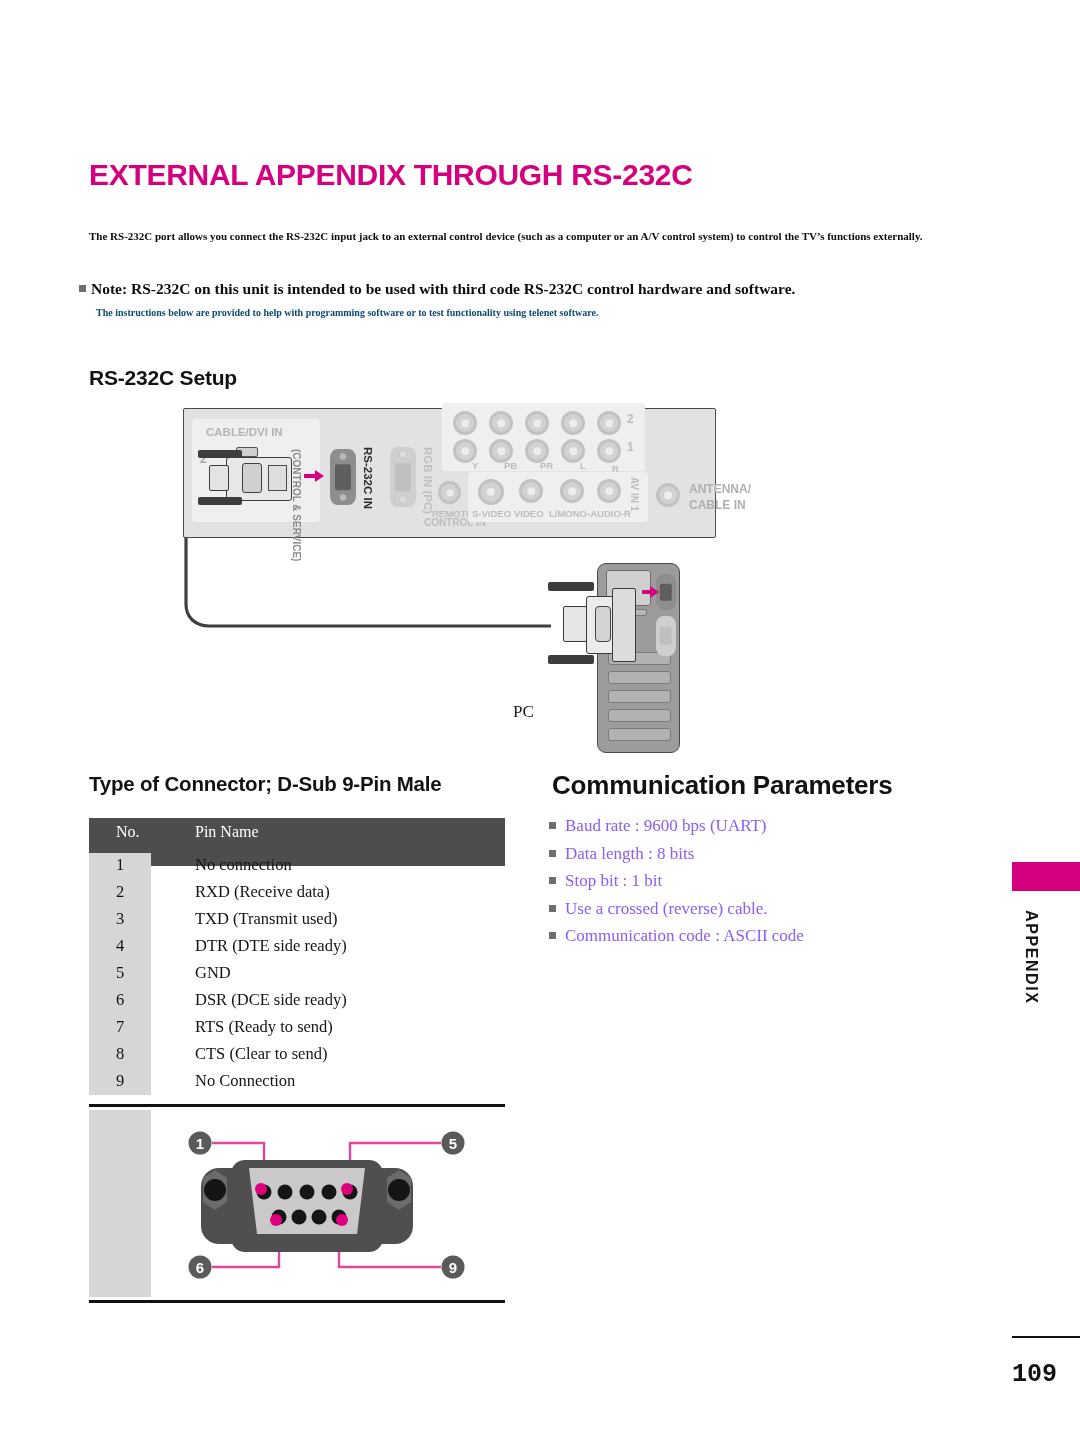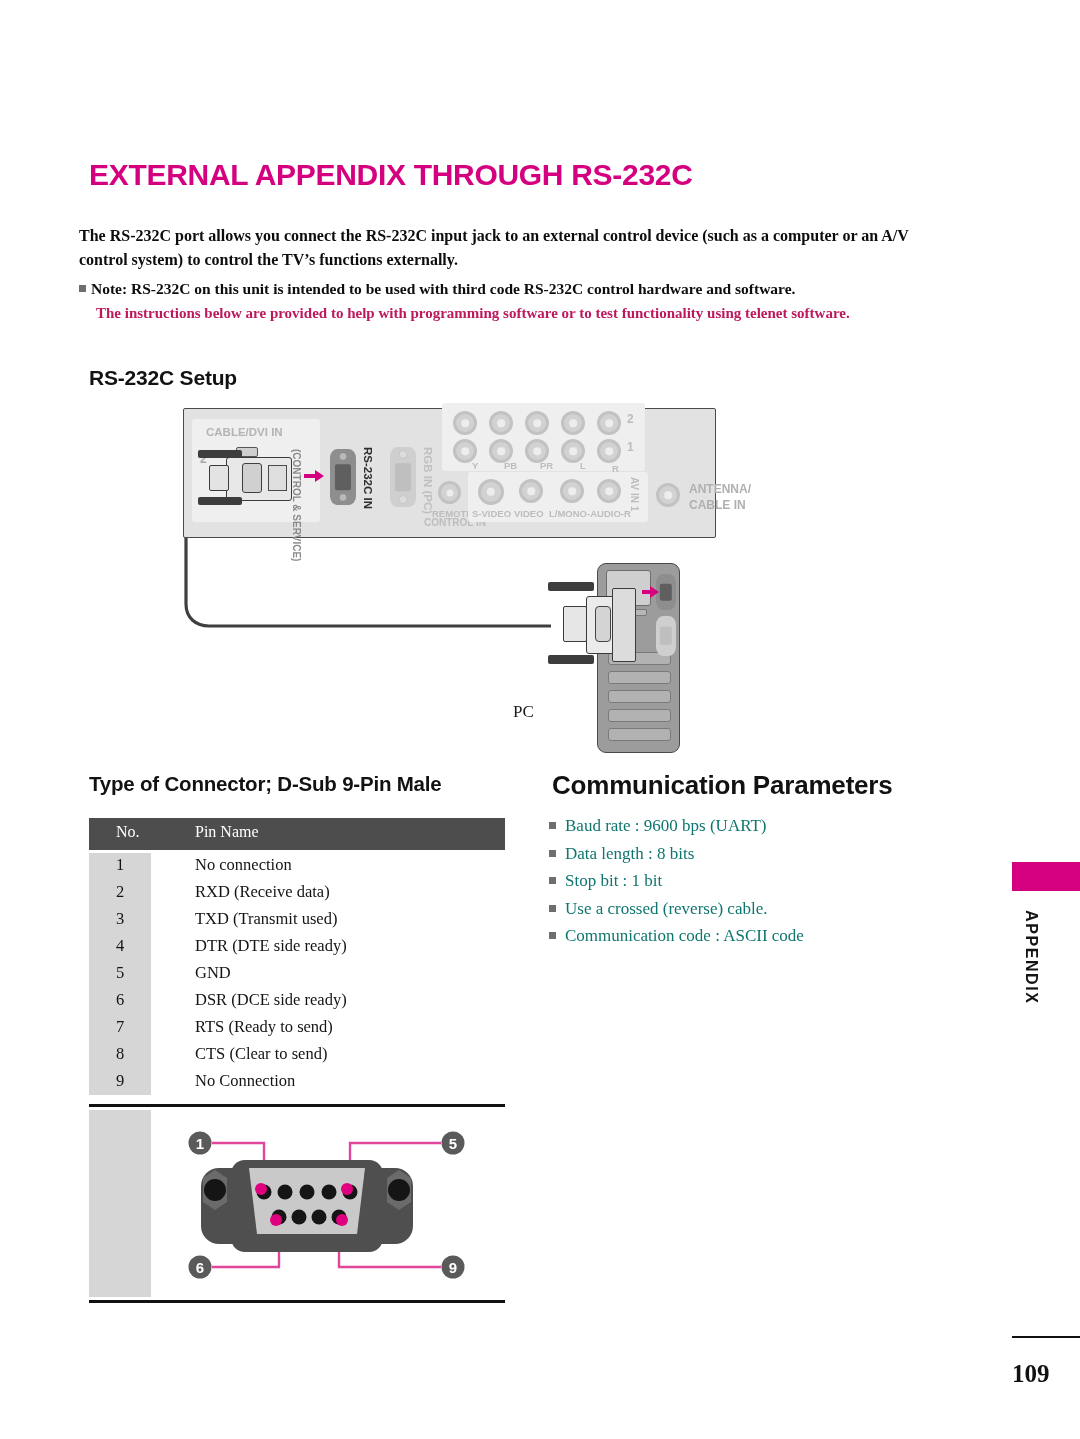--- a/index.html
+++ b/index.html
@@ -14,37 +14,37 @@
   
   .page-title {
     position: absolute; left: 89px; top: 158px;
     font-size: 30px; font-weight: bold; letter-spacing: -0.3px;
     color: #d5007f;
     font-family: "Liberation Sans", sans-serif;
   }
 
   
   .intro {
-    position: absolute; left: 79px; top: 224px; width: 854px;
-    font-size: 16px; line-height: 24px; color: #0d0d0d;
+    position: absolute; left: 89px; top: 224px; width: 854px;
+    font-size: 11px; line-height: 24px; color: #0d0d0d;
     font-weight: bold;
     font-family: "Liberation Serif", serif;
   }
   .note-row {
     position: absolute; left: 79px; top: 277px; width: 868px;
     font-size: 15.5px; line-height: 24px; color: #0d0d0d; font-weight: bold;
     font-family: "Liberation Serif", serif;
   }
   .note-row .bsq {
     display: inline-block; width: 7px; height: 7px; background: #6e6e6e;
     margin-right: 5px; vertical-align: 2px;
   }
   .note-cont {
     position: absolute; left: 96px; top: 301px; width: 851px;
-    font-size: 15px; line-height: 24px; color: #be185d; font-weight: bold;
+    font-size: 10px; line-height: 24px; color: #0c4a6e; font-weight: bold;
     font-family: "Liberation Serif", serif;
   }
 
   
   .h2 {
     position: absolute;
     font-size: 21px; font-weight: bold; color: #121212;
     letter-spacing: -0.2px;
     font-family: "Liberation Sans", sans-serif;
   }
@@ -127,21 +127,21 @@
   }
   .pc-label {
     position: absolute; left: 513px; top: 702px;
     font-size: 17px; color: #1a1a1a;
     font-family: "Liberation Serif", serif;
   }
 
   
   .tbl-header {
     position: absolute; left: 89px; top: 818px;
-    width: 416px; height: 32px; background: #4d4d4d;
+    width: 416px; height: 48px; background: #4d4d4d;
   }
   .tbl-header .th {
     position: absolute; top: 5px; color: #ffffff; font-size: 16px;
     font-family: "Liberation Serif", serif;
   }
   .th-no { left: 27px; }
   .th-pin { left: 106px; }
 
   .tbl-numcol {
     position: absolute; left: 89px; top: 853px;
@@ -173,21 +173,21 @@
 
   
   .pinout { position: absolute; left: 151px; top: 1110px; width: 354px; height: 190px; }
 
   
   .comm-list {
     position: absolute; left: 549px; top: 812px; width: 400px;
     font-family: "Liberation Serif", serif;
   }
   .comm-list li {
-    list-style: none; font-size: 17px; line-height: 27.5px; color: #0f766e;
+    list-style: none; font-size: 17px; line-height: 27.5px; color: #8b5cf6;
     position: relative; padding-left: 16px;
   }
   .comm-list li .bsq {
     position: absolute; left: 0; top: 10px;
     width: 7px; height: 7px; background: #6e6e6e;
   }
 
   
   .appx-block {
     position: absolute; left: 1012px; top: 862px;
@@ -202,21 +202,21 @@
     font-family: "Liberation Sans", sans-serif;
   }
 
   
   .footer-rule {
     position: absolute; left: 1012px; top: 1336px; width: 68px; height: 2px; background: #111;
   }
   .page-num {
     position: absolute; left: 1012px; top: 1360px;
     font-size: 25px; font-weight: bold; color: #111;
-    font-family: Liberation Serif, serif;
+    font-family: Liberation Mono, monospace;
   }
 </style>
 </head>
 <body>
 
 <div class="page">
 
   <div class="page-title">EXTERNAL APPENDIX THROUGH RS-232C</div>
 
   <div class="intro">The RS-232C port allows you connect the RS-232C input jack to an external control device (such as a computer or an A/V control system) to control the TV’s functions externally.</div>

